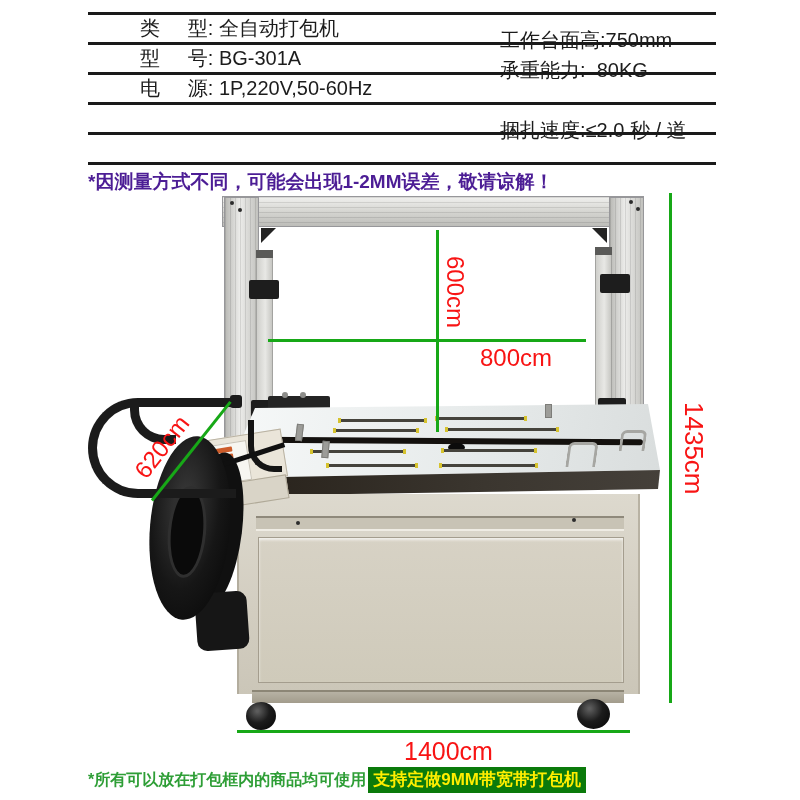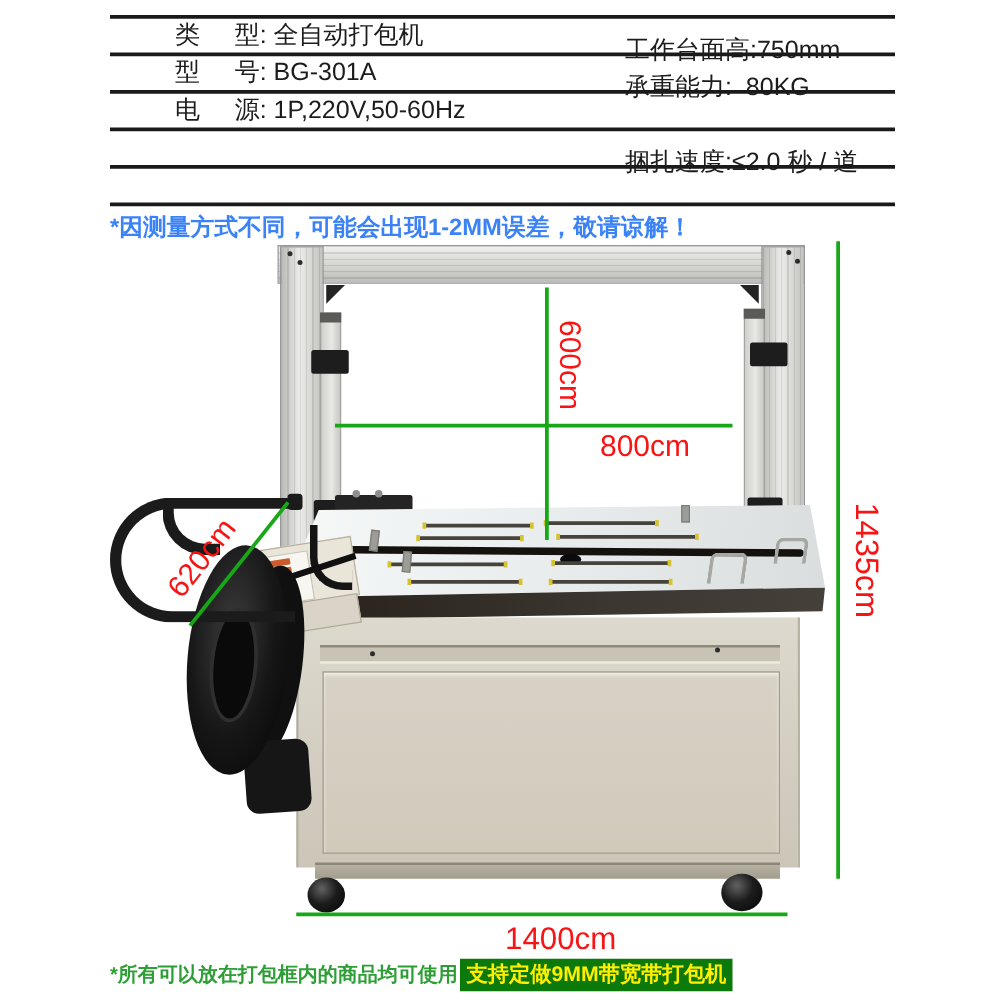--- a/index.html
+++ b/index.html
@@ -9,21 +9,21 @@
   
   .spec-table{position:absolute;left:88px;top:12px;width:628px;border-top:3px solid #1a1a1a;}
   .spec-row{position:relative;height:27px;line-height:27px;border-bottom:3px solid #1a1a1a;
             font-size:20px;color:#1c1c1c;}
   .cell{position:absolute;white-space:pre;}
   .cell.l{left:12px;margin-left:40px;}
   .cell.r{left:412px;margin-top:12px;}
 
   
   .note-top{position:absolute;left:88px;top:169px;font-size:19px;font-weight:bold;
-            color:#3b82f6;white-space:pre;}
+            color:#4c1d95;white-space:pre;}
   .note-bottom{position:absolute;left:88px;top:768px;font-size:16px;font-weight:bold;
                color:#2e9e36;white-space:pre;}
   .note-bottom .hl{background:#0b7a0b;color:#ffee00;font-size:17px;padding:3px 5px 4px 5px;margin-left:2px;}
 
   
   .gline{position:absolute;background:#17a817;}
   .rlabel{position:absolute;color:#f81414;font-size:24px;letter-spacing:0px;}
   .vtext{writing-mode:vertical-rl;}
 
   

